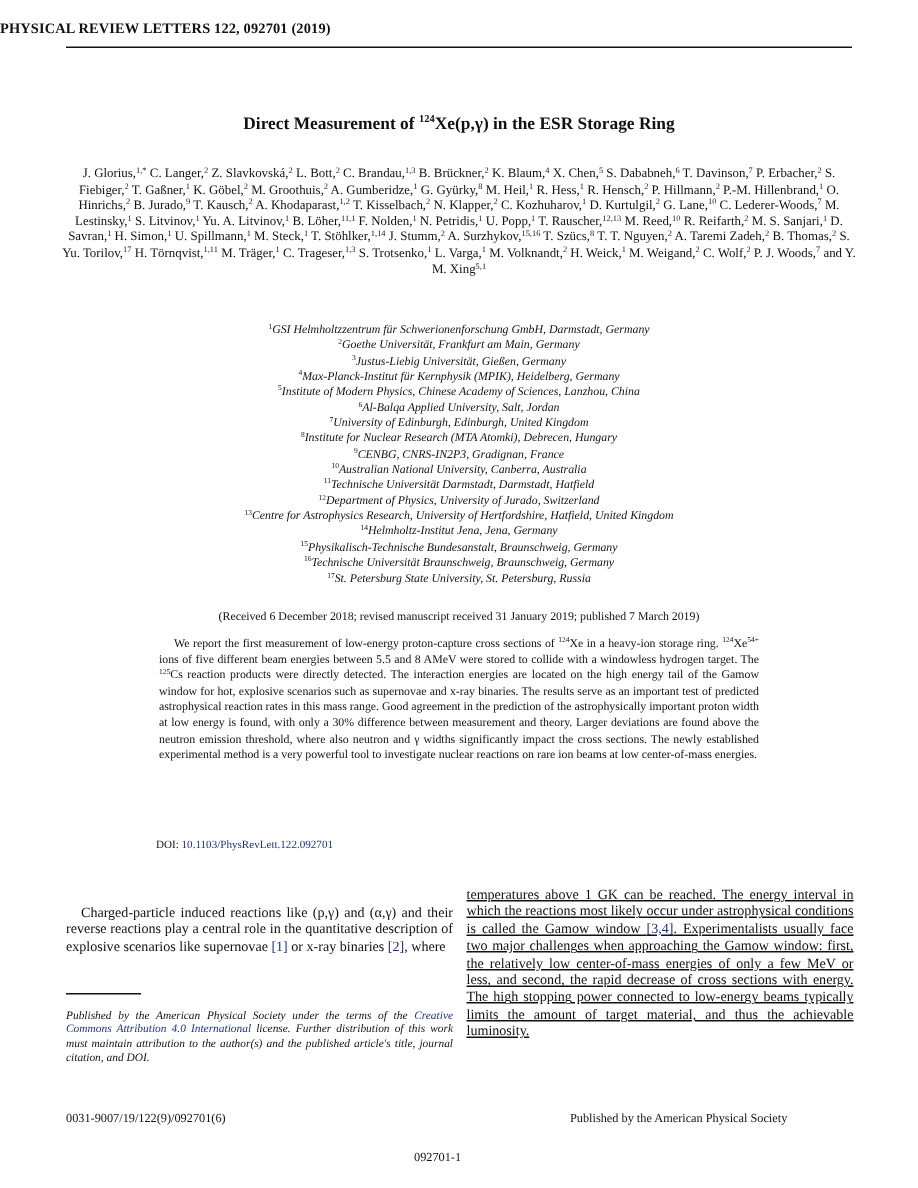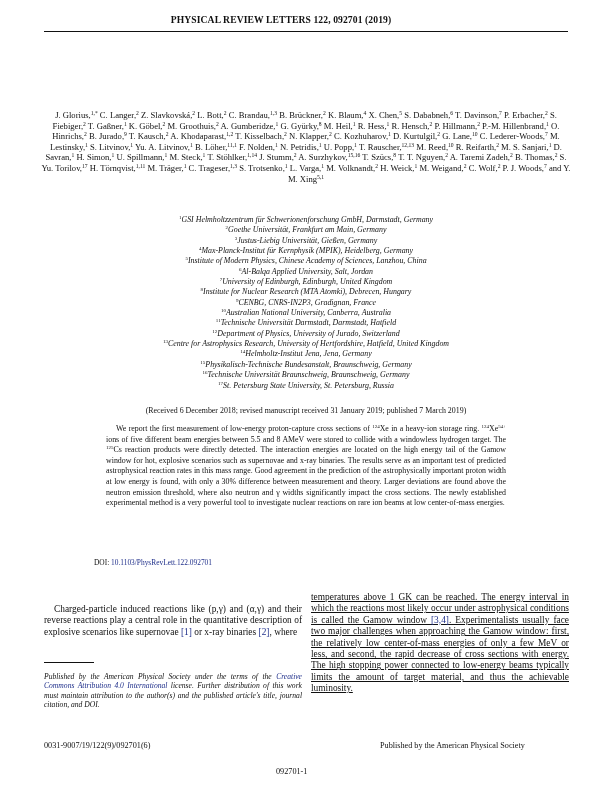--- a/index.html
+++ b/index.html
@@ -1,36 +1,36 @@
 <!DOCTYPE html>
 <html><head>
 <meta charset="utf-8">
 <style>
   html, body { margin: 0; padding: 0; background: #ffffff; }
   body { width: 612px; height: 792px; position: relative; overflow: hidden;
          font-family: "Liberation Serif", "DejaVu Serif", serif; color: #111; }
-  .running-head { position: absolute; top: 14px; left: 0; width: 562px; text-align: center;
+  .running-head { position: absolute; top: 14px; left: 0; width: 562px; text-align: left;
          font-size: 9.6px; font-weight: bold; letter-spacing: 0.1px; }
   .head-rule { position: absolute; top: 31px; left: 44px; width: 435px; height: 0;
          border-top: 1.4px solid #111; width: 524px; }
   .title { position: absolute; top: 73px; left: 0; width: 612px; text-align: center;
          font-weight: bold; font-size: 11.6px; line-height: 13px; }
   .title sup { font-size: 7px; }
   .authors { position: absolute; top: 110px; left: 40px; width: 532px; text-align: center;
          font-size: 8.6px; line-height: 10.6px; }
   .authors sup { font-size: 5.6px; vertical-align: 3px; line-height: 0; }
   .affils { position: absolute; top: 215px; left: 40px; width: 532px; text-align: center;
          font-style: italic; font-size: 7.9px; line-height: 10.35px; }
   .affils sup { font-size: 5px; vertical-align: 3px; line-height: 0; font-style: normal; }
   .received { position: absolute; top: 406px; left: 0; width: 612px; text-align: center;
          font-size: 7.9px; }
   .abstract { position: absolute; top: 424px; left: 106px; width: 400px; text-align: justify;
          font-size: 7.9px; line-height: 10.6px; text-indent: 10px; }
   .abstract sup { font-size: 5px; vertical-align: 3px; line-height: 0; }
-  .doi { position: absolute; top: 558px; left: 94px; font-size: 7.4px; }
+  .doi { position: absolute; top: 558px; left: 104px; font-size: 7.4px; }
   .doi a { color: #1f2f8a; text-decoration: none; }
   .col-left { position: absolute; top: 604px; left: 44px; width: 258px; text-align: justify;
          font-size: 9.4px; line-height: 11.4px; text-indent: 10px; }
   .col-right { position: absolute; top: 592px; left: 311px; width: 258px; text-align: justify;
          font-size: 9.4px; line-height: 11.4px; text-decoration: underline; }
   .ref { color: #1f2f8a; }
   .fn-rule { position: absolute; top: 662px; left: 44px; width: 50px; border-top: 0.8px solid #111; }
   .footnote { position: absolute; top: 672px; left: 44px; width: 258px; text-align: justify;
          font-style: italic; font-size: 7.6px; line-height: 9.3px; }
   .footnote a { color: #1f2f8a; text-decoration: none; }
@@ -38,20 +38,21 @@
   .foot-center { position: absolute; top: 741px; left: 276px; font-size: 8.2px; margin-top: 26px; }
   .foot-right { position: absolute; top: 741px; left: 380px; font-size: 8.2px; }
 </style>
 </head>
 <body>
 
 <div class="running-head">PHYSICAL REVIEW LETTERS 122, 092701 (2019)</div>
 <div class="head-rule"></div>
 
 <div class="title">
+  <div><span>Direct Measurement of </span><sup>124</sup><span>Xe(p,γ) in the ESR Storage Ring</span></div>
 </div>
 
 <div class="authors" id="authors"><span><span>J. Glorius,</span><sup>1,*</sup></span> <span><span>C. Langer,</span><sup>2</sup></span> <span><span>Z. Slavkovská,</span><sup>2</sup></span> <span><span>L. Bott,</span><sup>2</sup></span> <span><span>C. Brandau,</span><sup>1,3</sup></span> <span><span>B. Brückner,</span><sup>2</sup></span> <span><span>K. Blaum,</span><sup>4</sup></span> <span><span>X. Chen,</span><sup>5</sup></span> <span><span>S. Dababneh,</span><sup>6</sup></span> <span><span>T. Davinson,</span><sup>7</sup></span> <span><span>P. Erbacher,</span><sup>2</sup></span> <span><span>S. Fiebiger,</span><sup>2</sup></span> <span><span>T. Gaßner,</span><sup>1</sup></span> <span><span>K. Göbel,</span><sup>2</sup></span> <span><span>M. Groothuis,</span><sup>2</sup></span> <span><span>A. Gumberidze,</span><sup>1</sup></span> <span><span>G. Gyürky,</span><sup>8</sup></span> <span><span>M. Heil,</span><sup>1</sup></span> <span><span>R. Hess,</span><sup>1</sup></span> <span><span>R. Hensch,</span><sup>2</sup></span> <span><span>P. Hillmann,</span><sup>2</sup></span> <span><span>P.-M. Hillenbrand,</span><sup>1</sup></span> <span><span>O. Hinrichs,</span><sup>2</sup></span> <span><span>B. Jurado,</span><sup>9</sup></span> <span><span>T. Kausch,</span><sup>2</sup></span> <span><span>A. Khodaparast,</span><sup>1,2</sup></span> <span><span>T. Kisselbach,</span><sup>2</sup></span> <span><span>N. Klapper,</span><sup>2</sup></span> <span><span>C. Kozhuharov,</span><sup>1</sup></span> <span><span>D. Kurtulgil,</span><sup>2</sup></span> <span><span>G. Lane,</span><sup>10</sup></span> <span><span>C. Lederer-Woods,</span><sup>7</sup></span> <span><span>M. Lestinsky,</span><sup>1</sup></span> <span><span>S. Litvinov,</span><sup>1</sup></span> <span><span>Yu. A. Litvinov,</span><sup>1</sup></span> <span><span>B. Löher,</span><sup>11,1</sup></span> <span><span>F. Nolden,</span><sup>1</sup></span> <span><span>N. Petridis,</span><sup>1</sup></span> <span><span>U. Popp,</span><sup>1</sup></span> <span><span>T. Rauscher,</span><sup>12,13</sup></span> <span><span>M. Reed,</span><sup>10</sup></span> <span><span>R. Reifarth,</span><sup>2</sup></span> <span><span>M. S. Sanjari,</span><sup>1</sup></span> <span><span>D. Savran,</span><sup>1</sup></span> <span><span>H. Simon,</span><sup>1</sup></span> <span><span>U. Spillmann,</span><sup>1</sup></span> <span><span>M. Steck,</span><sup>1</sup></span> <span><span>T. Stöhlker,</span><sup>1,14</sup></span> <span><span>J. Stumm,</span><sup>2</sup></span> <span><span>A. Surzhykov,</span><sup>15,16</sup></span> <span><span>T. Szücs,</span><sup>8</sup></span> <span><span>T. T. Nguyen,</span><sup>2</sup></span> <span><span>A. Taremi Zadeh,</span><sup>2</sup></span> <span><span>B. Thomas,</span><sup>2</sup></span> <span><span>S. Yu. Torilov,</span><sup>17</sup></span> <span><span>H. Törnqvist,</span><sup>1,11</sup></span> <span><span>M. Träger,</span><sup>1</sup></span> <span><span>C. Trageser,</span><sup>1,3</sup></span> <span><span>S. Trotsenko,</span><sup>1</sup></span> <span><span>L. Varga,</span><sup>1</sup></span> <span><span>M. Volknandt,</span><sup>2</sup></span> <span><span>H. Weick,</span><sup>1</sup></span> <span><span>M. Weigand,</span><sup>2</sup></span> <span><span>C. Wolf,</span><sup>2</sup></span> <span><span>P. J. Woods,</span><sup>7</sup></span> <span><span>and Y. M. Xing</span><sup>5,1</sup></span> </div>
 
 <div class="affils" id="affils">
     <div><sup>1</sup><span>GSI Helmholtzzentrum für Schwerionenforschung GmbH, Darmstadt, Germany</span></div>
     <div><sup>2</sup><span>Goethe Universität, Frankfurt am Main, Germany</span></div>
     <div><sup>3</sup><span>Justus-Liebig Universität, Gießen, Germany</span></div>
     <div><sup>4</sup><span>Max-Planck-Institut für Kernphysik (MPIK), Heidelberg, Germany</span></div>
     <div><sup>5</sup><span>Institute of Modern Physics, Chinese Academy of Sciences, Lanzhou, China</span></div>

